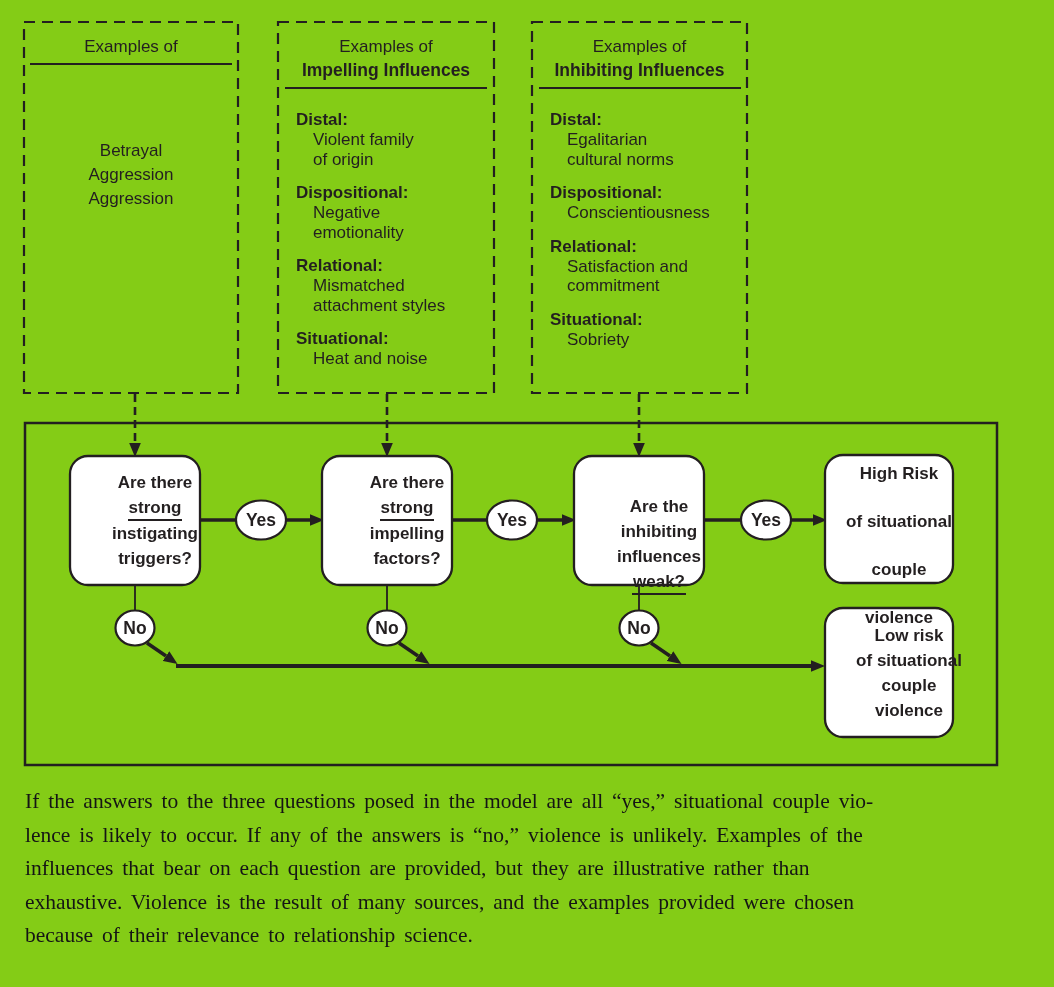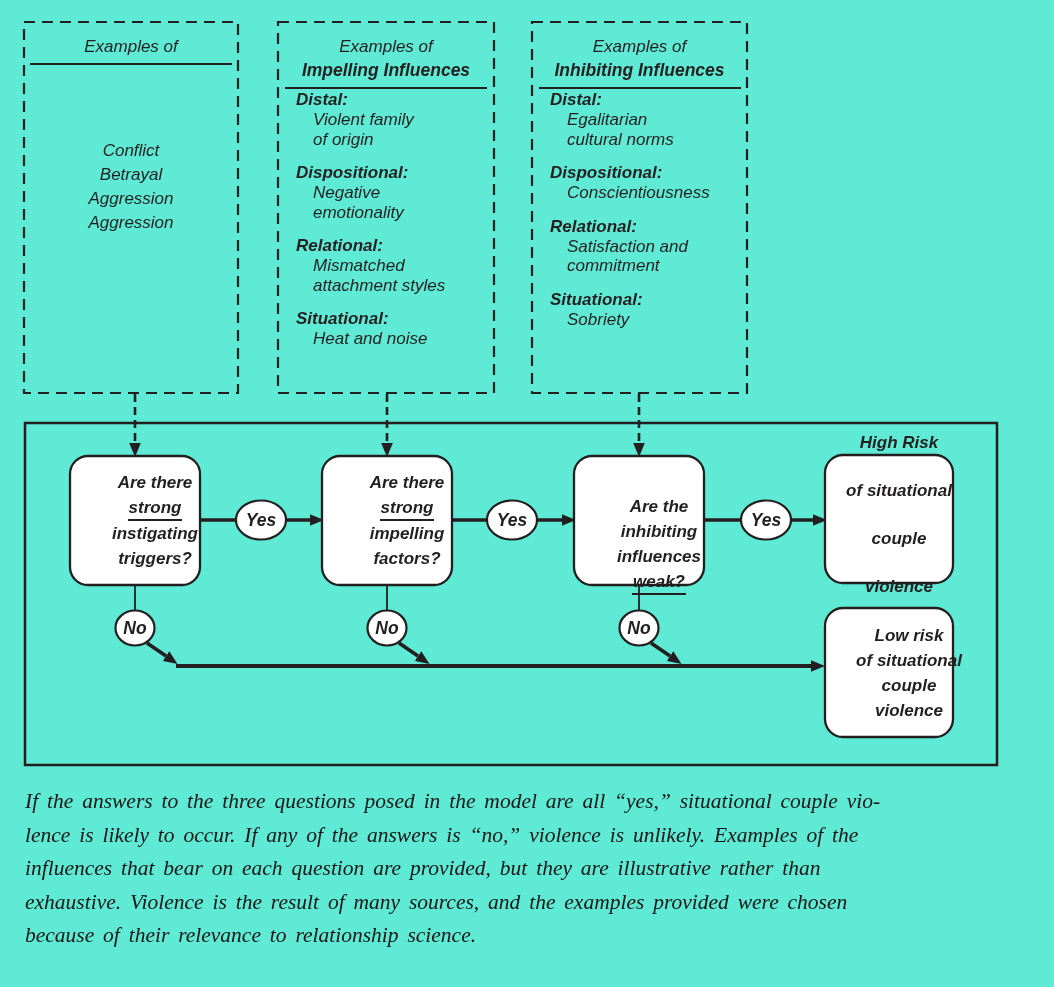--- a/index.html
+++ b/index.html
@@ -1,30 +1,30 @@
 <!DOCTYPE html>
 <html><head>
 <meta charset="utf-8">
 <style>
   html,body{margin:0;padding:0;background:#ffffff;}
   .canvas{
-    position:relative;width:1054px;height:987px;background:#5eead4;
-    font-family:"Liberation Sans",sans-serif;color:#231f20;overflow:hidden;font-style:italic;
+    position:relative;width:1054px;height:987px;background:#84cc16;
+    font-family:"Liberation Sans",sans-serif;color:#231f20;overflow:hidden;
   }
   svg.layer{position:absolute;left:0;top:0;width:1054px;height:987px;}
 
   
   .panel{position:absolute;top:22px;height:371px;}
   .panel-head{text-align:center;padding-top:13px;}
   .ph1{font-size:17px;line-height:23px;}
   .ph2{font-size:17.5px;line-height:24px;font-weight:bold;}
   .head-rule{height:2px;background:#231f20;margin:5px auto 0;}
   .center-items{margin-top:74px;text-align:center;font-size:17px;line-height:24px;}
   .group{margin-top:13px;padding-left:18px;font-size:17px;text-align:left;}
-  .group.first{margin-top:0;}
+  .group.first{margin-top:20px;}
   .glabel{font-weight:bold;line-height:21px;}
   .gline{padding-left:17px;line-height:19.5px;}
 
   
   .qtext{
     position:absolute;display:flex;flex-direction:column;align-items:center;justify-content:center;
     font-weight:bold;font-size:17px;line-height:25px;text-align:center;margin-left:20px;
   }
   .uline{display:inline-block;border-bottom:2.5px solid #231f20;padding:0 1px 1px;line-height:21px;}
   .oval-label{
@@ -92,21 +92,20 @@
     <ellipse cx="387" cy="628" rx="19.5" ry="17.5" fill="#ffffff" stroke="#231f20" stroke-width="2.2"></ellipse>
     <ellipse cx="639" cy="628" rx="19.5" ry="17.5" fill="#ffffff" stroke="#231f20" stroke-width="2.2"></ellipse>
   </svg>
 
   <div class="panel" style="left:24px;width:214px;">
     <div class="panel-head">
       <div class="ph1">Examples of</div>
       <div class="head-rule" style="width:202px;"></div>
     </div>
     <div class="center-items">
-      <div>Conflict</div>
       <div>Betrayal</div>
       <div>Aggression</div>
       <div>Aggression</div>
     </div>
   </div>
 
   <div class="panel" style="left:278px;width:216px;">
     <div class="panel-head">
       <div class="ph1">Examples of</div>
       <div class="ph2">Impelling Influences</div>
@@ -173,21 +172,21 @@
     <div>factors?</div>
   </div>
 
   <div class="qtext" style="left:574px;top:480px;width:130px;height:129px;">
     <div>Are the</div>
     <div>inhibiting</div>
     <div>influences</div>
     <div><span class="uline">weak?</span></div>
   </div>
 
-  <div class="qtext" style="left:825px;top:450px;width:108px;height:128px;gap:23px;">
+  <div class="qtext" style="left:825px;top:481px;width:108px;height:128px;gap:23px;">
     <div>High Risk</div>
     <div>of situational</div>
     <div>couple</div>
     <div>violence</div>
   </div>
 
   <div class="qtext" style="left:825px;top:608px;width:128px;height:129px;">
     <div>Low risk</div>
     <div>of situational</div>
     <div>couple</div>

